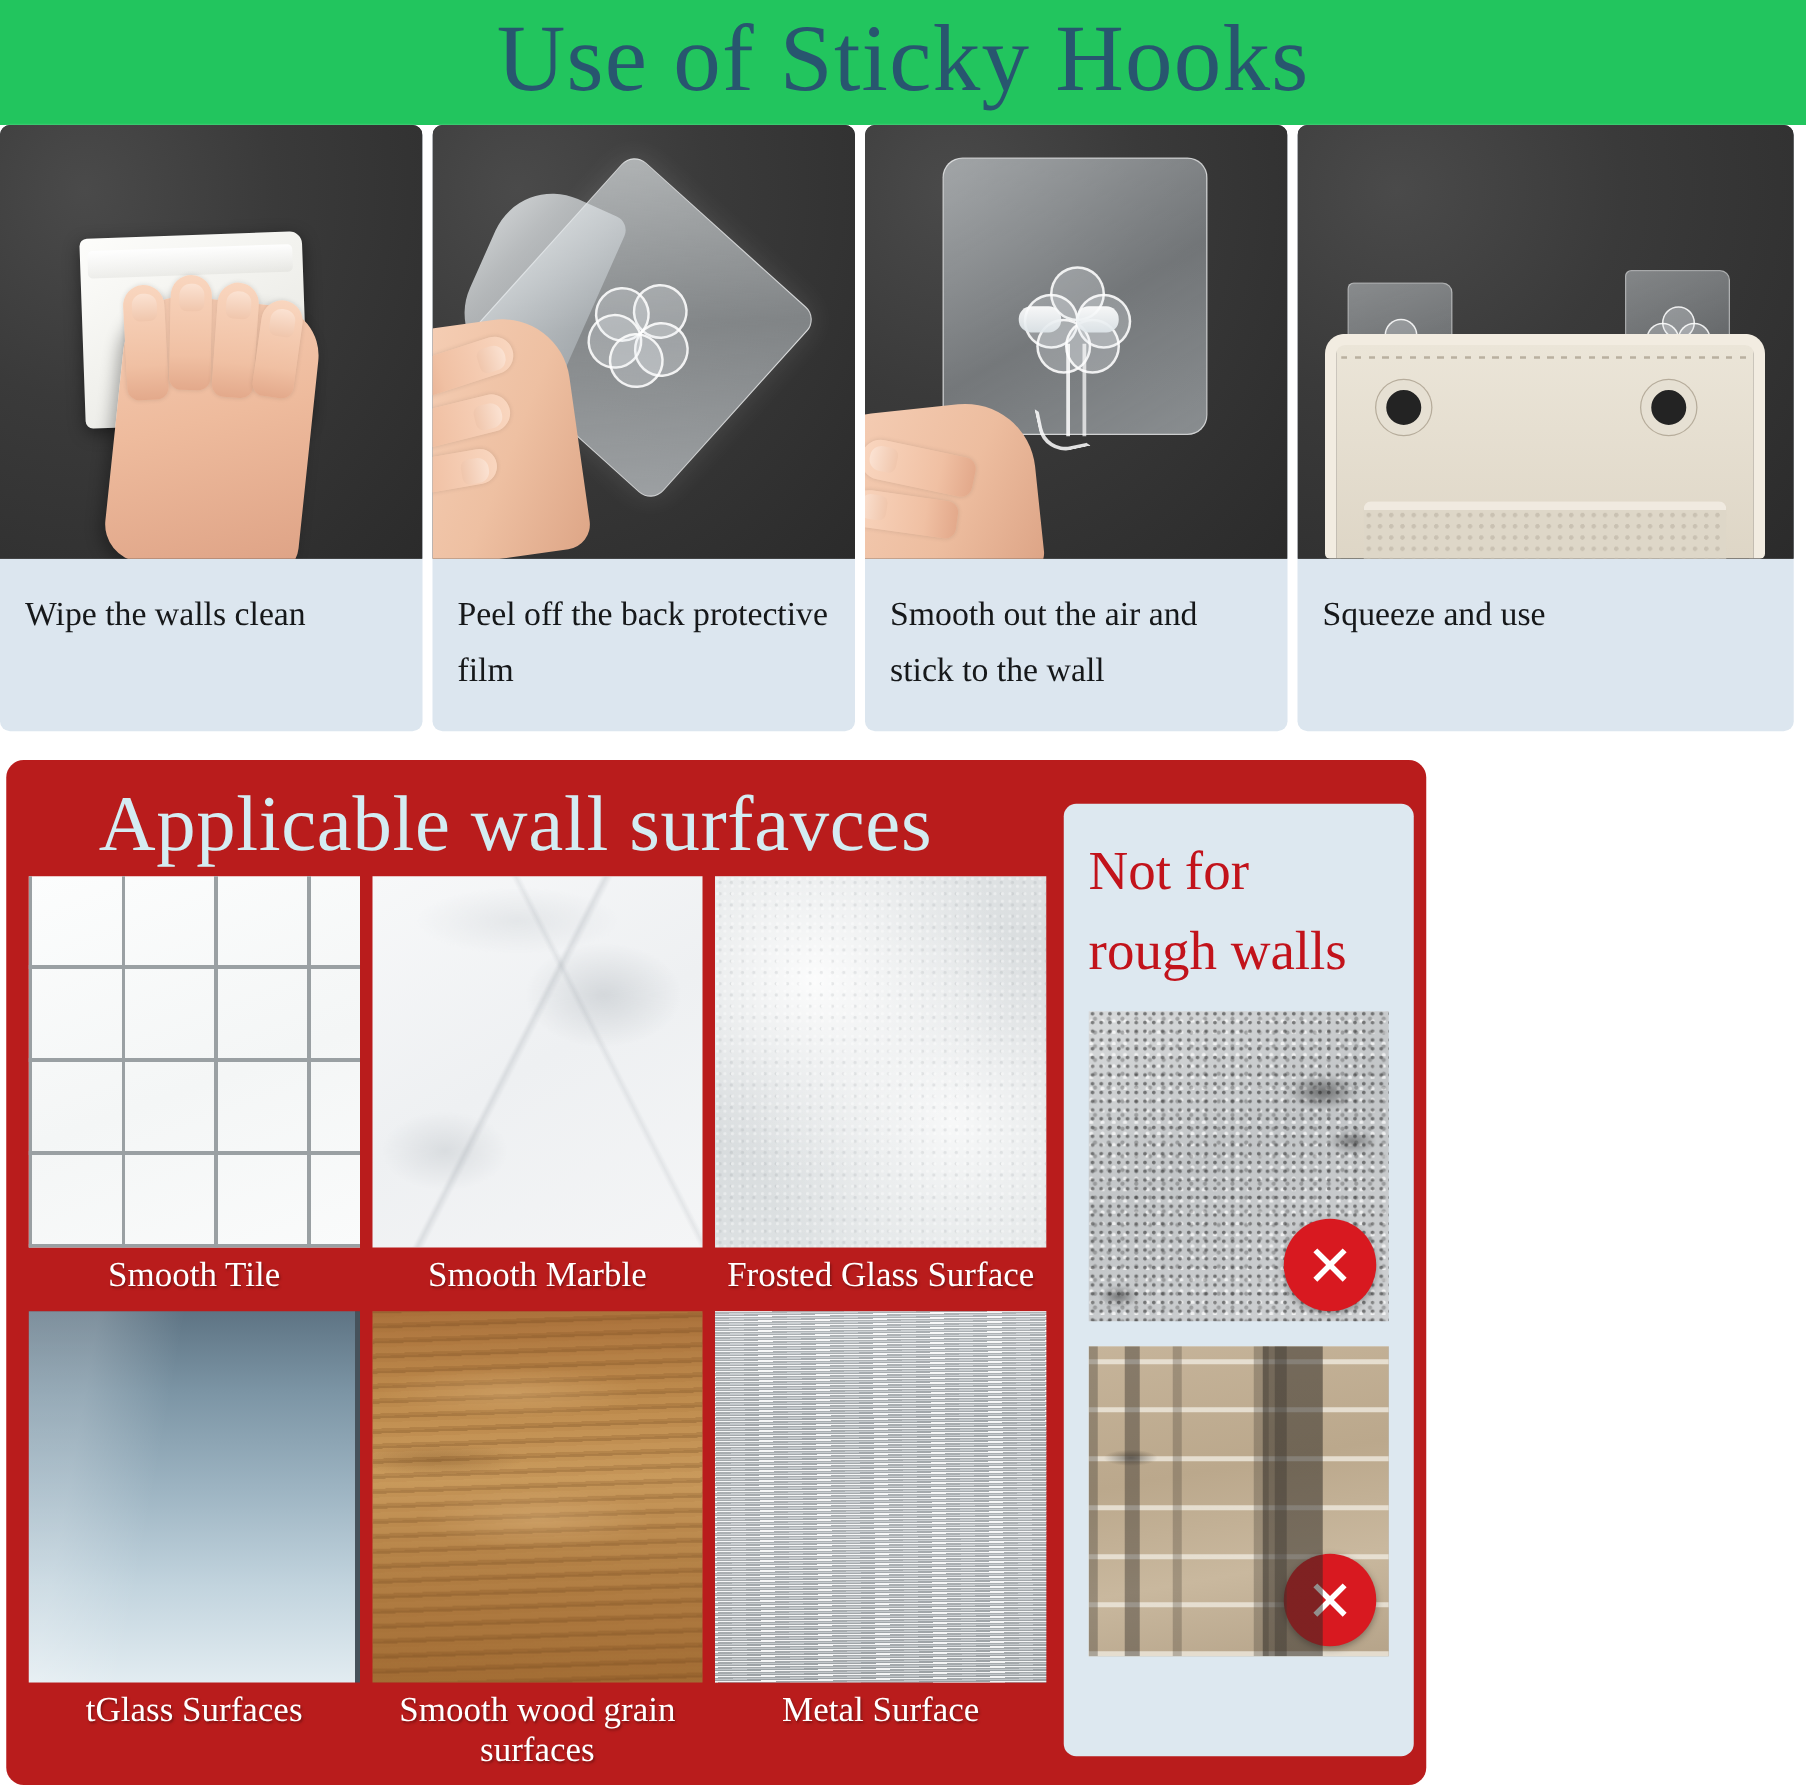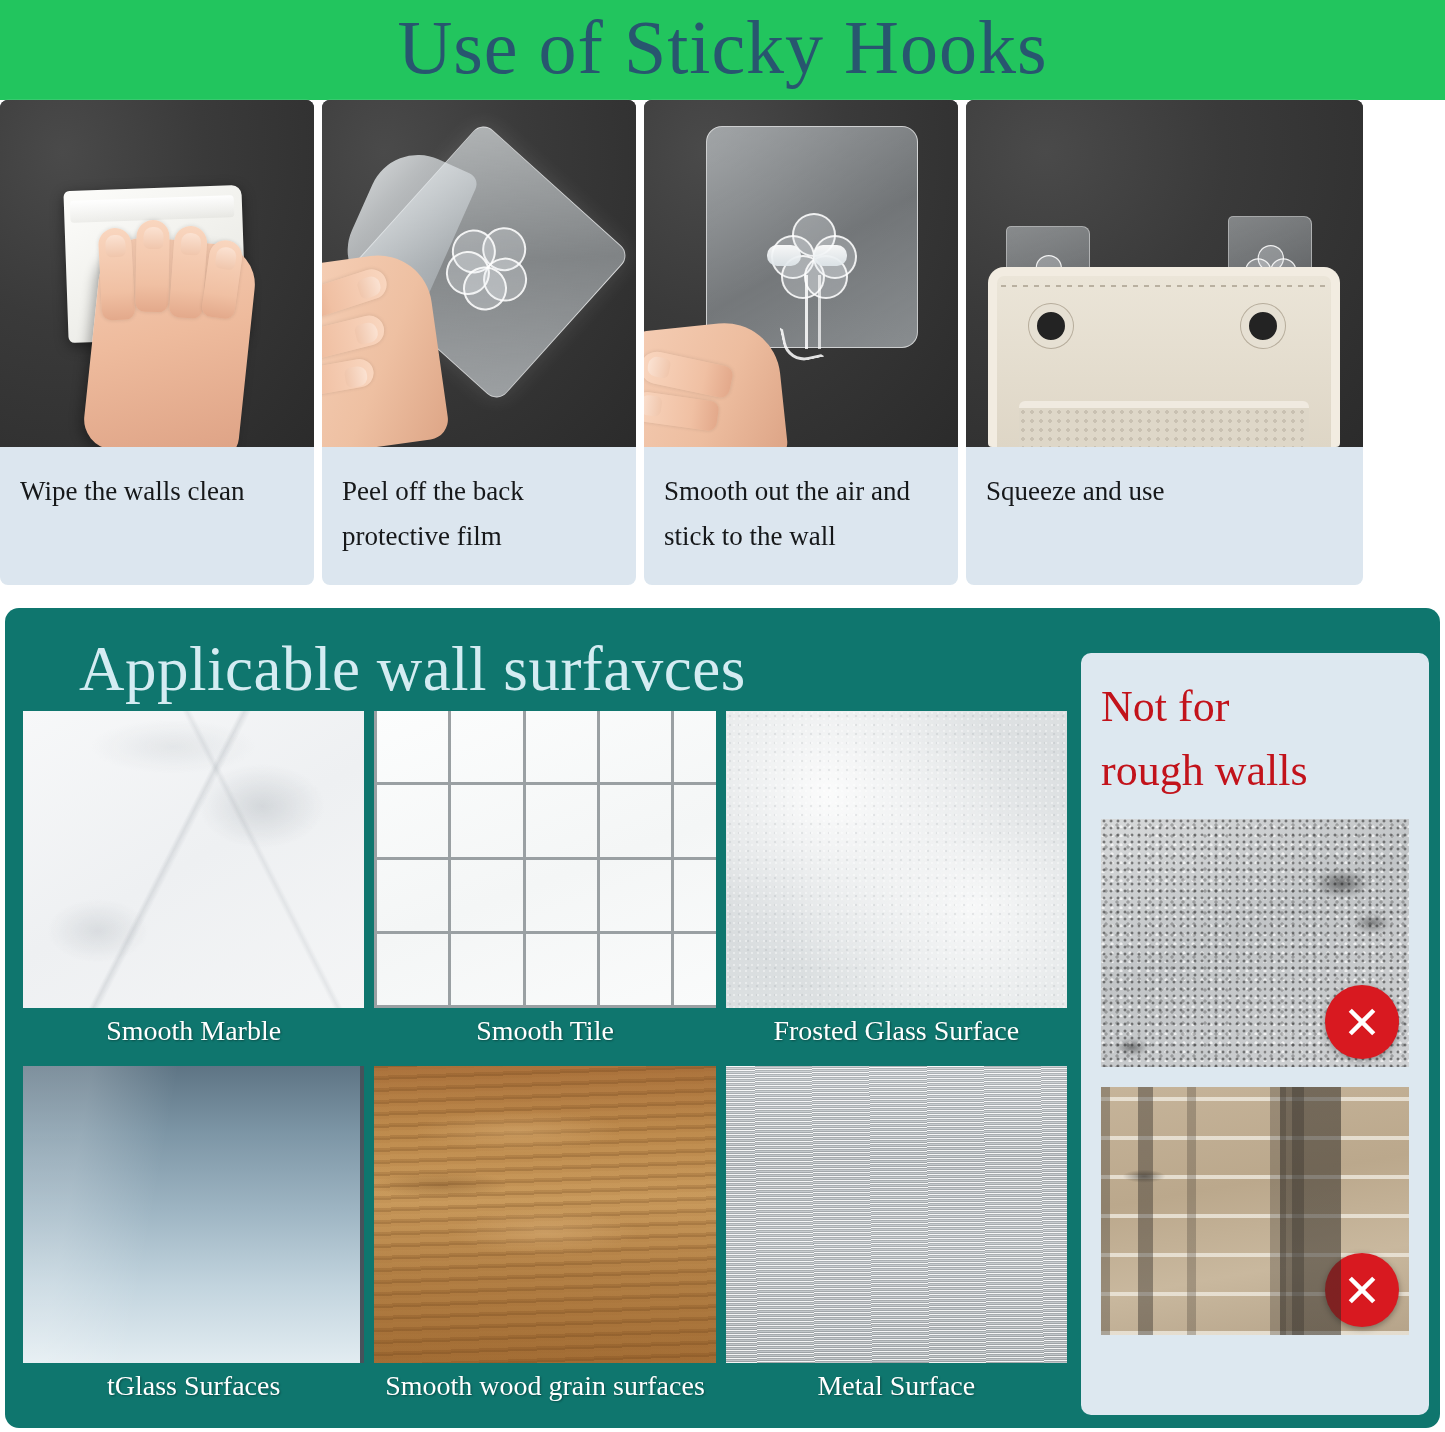--- a/index.html
+++ b/index.html
@@ -34,21 +34,21 @@
 
   
   .steps-row {
     display: flex;
     gap: 8px;
     padding: 0 0 0 0;
     width: 1445px;
     height: 485px;
   }
   .step-card {
-    width: 314px;
+    width: 338px;
     background: #dce6ef;
     border-radius: 8px;
     overflow: hidden;
     display: flex;
     flex-direction: column;
     box-shadow: 0 0 0 1px rgba(255,255,255,0.1);
   }
   .step-card:nth-child(4) { width: 397px; }
   .step-photo {
     width: 100%;
@@ -233,24 +233,24 @@
       radial-gradient(circle at 4px 4px, #c9c1b2 1.6px, transparent 2px) 0 0/9px 9px,
       #ded7c8;
     border-radius: 6px 6px 0 0;
     border-top: 7px solid #f0eae0;
   }
 
   
   .teal-panel {
     position: absolute;
     left: 5px; top: 608px;
-    width: 1435px; height: 820px;
-    background: #0f766e;
+    width: 1136px; height: 820px;
+    background: #b91c1c;
     border-radius: 14px;
-    padding: 12px 0 0 0;
+    padding: 2px 0 0 0;
   }
   .panel-heading {
     font-size: 63px;
     color: #d4ecf2;
     font-family: "Liberation Serif", serif;
     padding: 18px 0 10px 74px;
     line-height: 1;
     letter-spacing: 0.5px;
   }
 
@@ -514,27 +514,27 @@
 
 <div class="teal-panel">
 
   <div class="panel-heading">Applicable wall surfavces</div>
 
   <div class="surfaces-area">
 
     <div class="surfaces-grid">
 
       <div class="surface-cell">
+        <div class="swatch sw-tile"></div>
+        <div class="surface-label">Smooth Tile</div>
+      </div>
+
+      <div class="surface-cell">
         <div class="swatch sw-marble"></div>
         <div class="surface-label">Smooth Marble</div>
-      </div>
-
-      <div class="surface-cell">
-        <div class="swatch sw-tile"></div>
-        <div class="surface-label">Smooth Tile</div>
       </div>
 
       <div class="surface-cell">
         <div class="swatch sw-frosted"></div>
         <div class="surface-label">Frosted Glass Surface</div>
       </div>
 
       <div class="surface-cell">
         <div class="swatch sw-glass"></div>
         <div class="surface-label">tGlass Surfaces</div>

